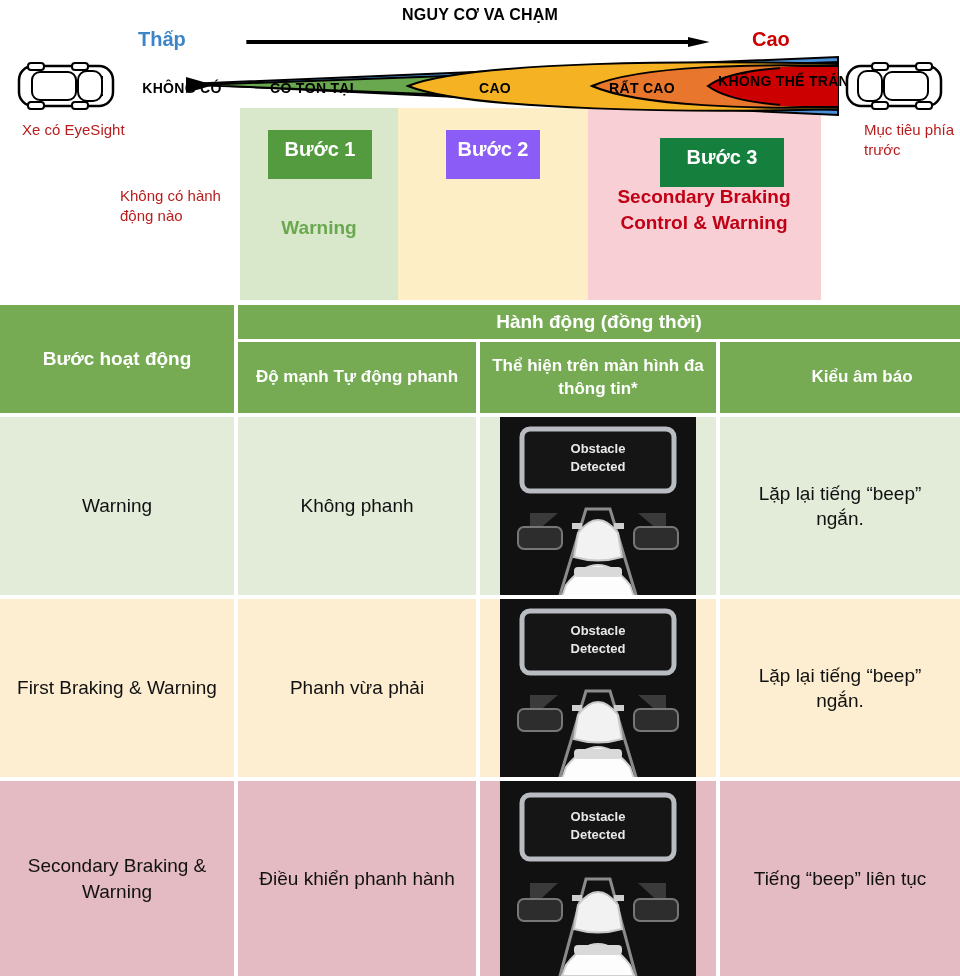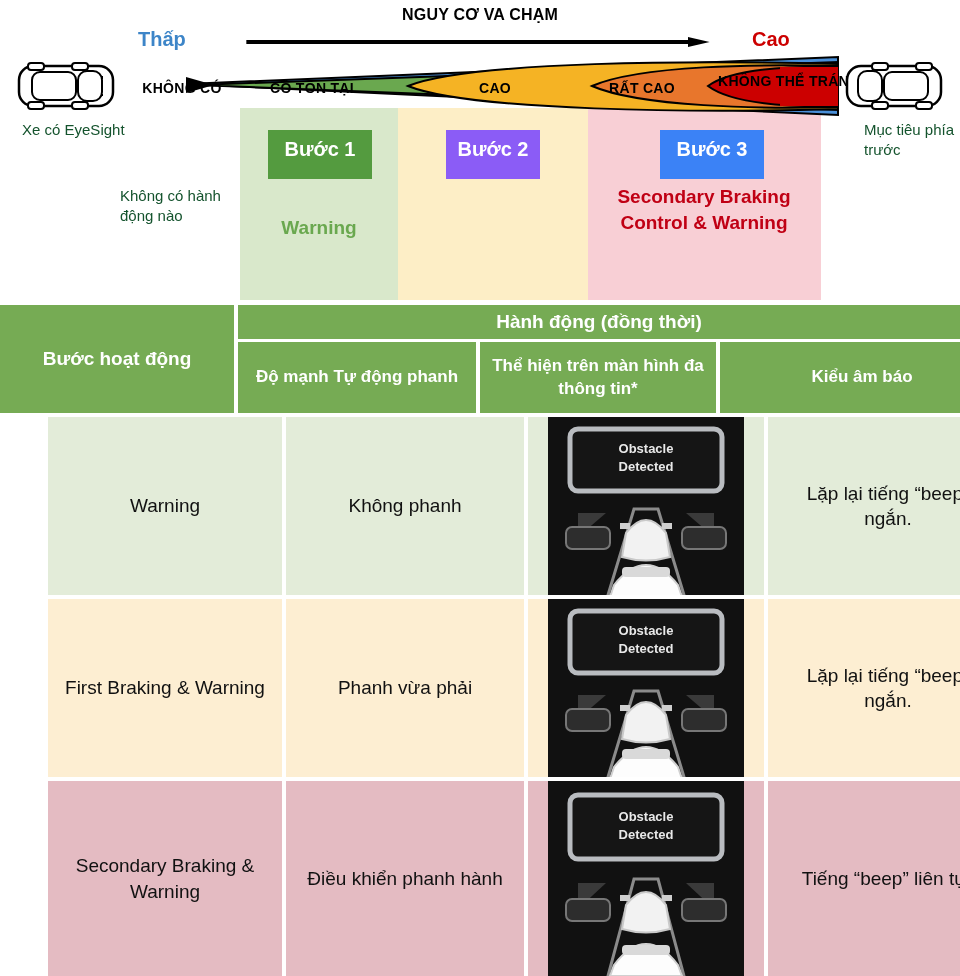--- a/index.html
+++ b/index.html
@@ -81,40 +81,40 @@
   #lbl-unav   { left: 718px; top: 71px; width: 124px; line-height: 1.45; }
 
   
   .car { position: absolute; }
   #car-left  { left: 16px; top: 62px; }
   #car-right { left: 844px; top: 62px; }
 
   .side-text {
     position: absolute;
     font-size: 15px;
-    color: #14532d;
+    color: #b91c1c;
     line-height: 1.34;
   }
   #txt-eyesight { left: 22px; top: 120px; width: 130px; }
   #txt-target   { left: 864px; top: 120px; width: 96px; }
   #txt-noaction { left: 120px; top: 186px; width: 122px; }
 
   
   .step-badge {
     position: absolute;
     color: #fff;
     font-weight: bold;
     font-size: 20px;
     text-align: center;
     line-height: 1;
     padding: 9px 0 20px 0;
   }
   #badge-1 { left: 268px; top: 130px; width: 104px; background: #549b3f; }
   #badge-2 { left: 446px; top: 130px; width: 94px;  background: #8b5cf6; }
-  #badge-3 { left: 660px; top: 130px; width: 104px; background: #3b82f6; }
+  #badge-3 { left: 660px; top: 138px; width: 124px; background: #15803d; }
 
   .step-desc {
     position: absolute;
     text-align: center;
     font-weight: bold;
     font-size: 19px;
     line-height: 1.38;
   }
   #desc-1 { left: 248px; top: 215px; width: 142px; color: #6aa84f; }
   #desc-2 { left: 418px; top: 184px; width: 150px; color: #f5b324; }
@@ -171,21 +171,20 @@
   .cell {
     position: absolute;
     top: 0; height: 100%;
     box-sizing: border-box;
     display: flex; align-items: center; justify-content: center;
     text-align: center;
     font-size: 19px;
     color: #111;
     line-height: 1.32;
     padding: 0 14px;
-    margin-left: 48px;
   }
   .c1 { left: 0px;   width: 234px; }
   .c2 { left: 238px; width: 238px; }
   .c3 { left: 480px; width: 236px; padding: 0; }
   .c4 { left: 720px; width: 240px; }
 
   .tone-green  .cell { background: #e3ecd9; }
   .tone-yellow .cell { background: #fdeed2; }
   .tone-pink   .cell { background: #e4bbc2; }
 

